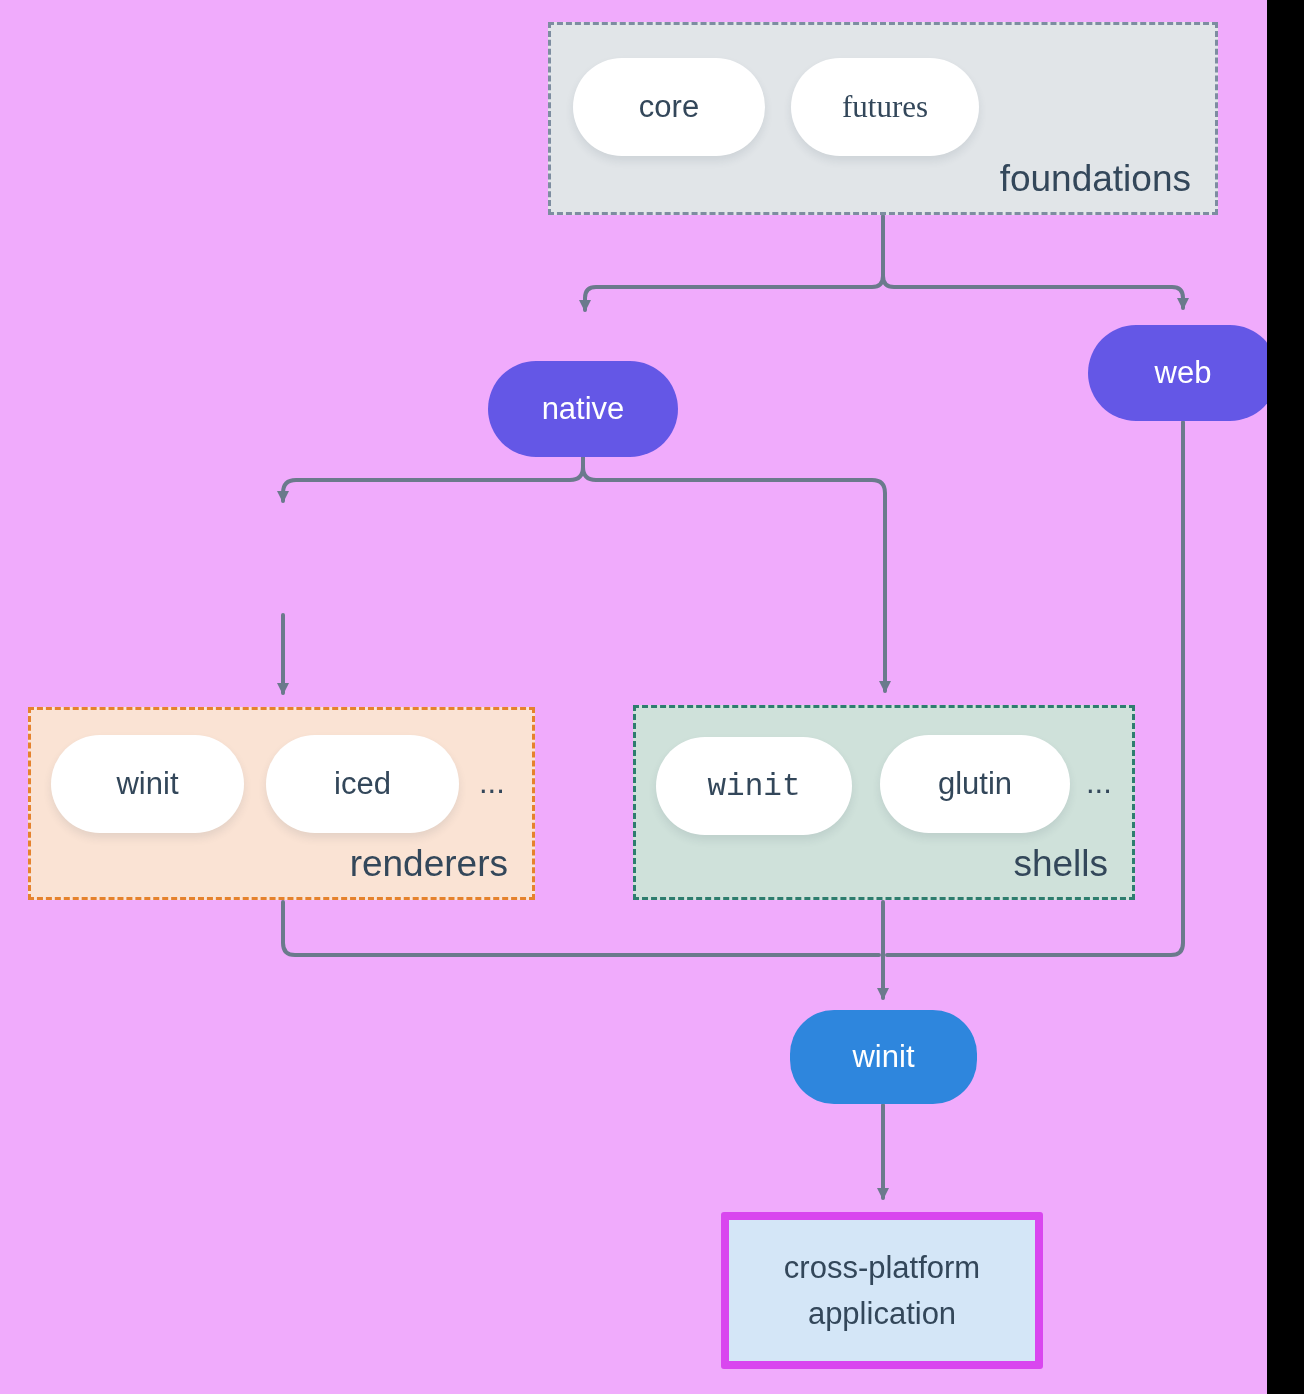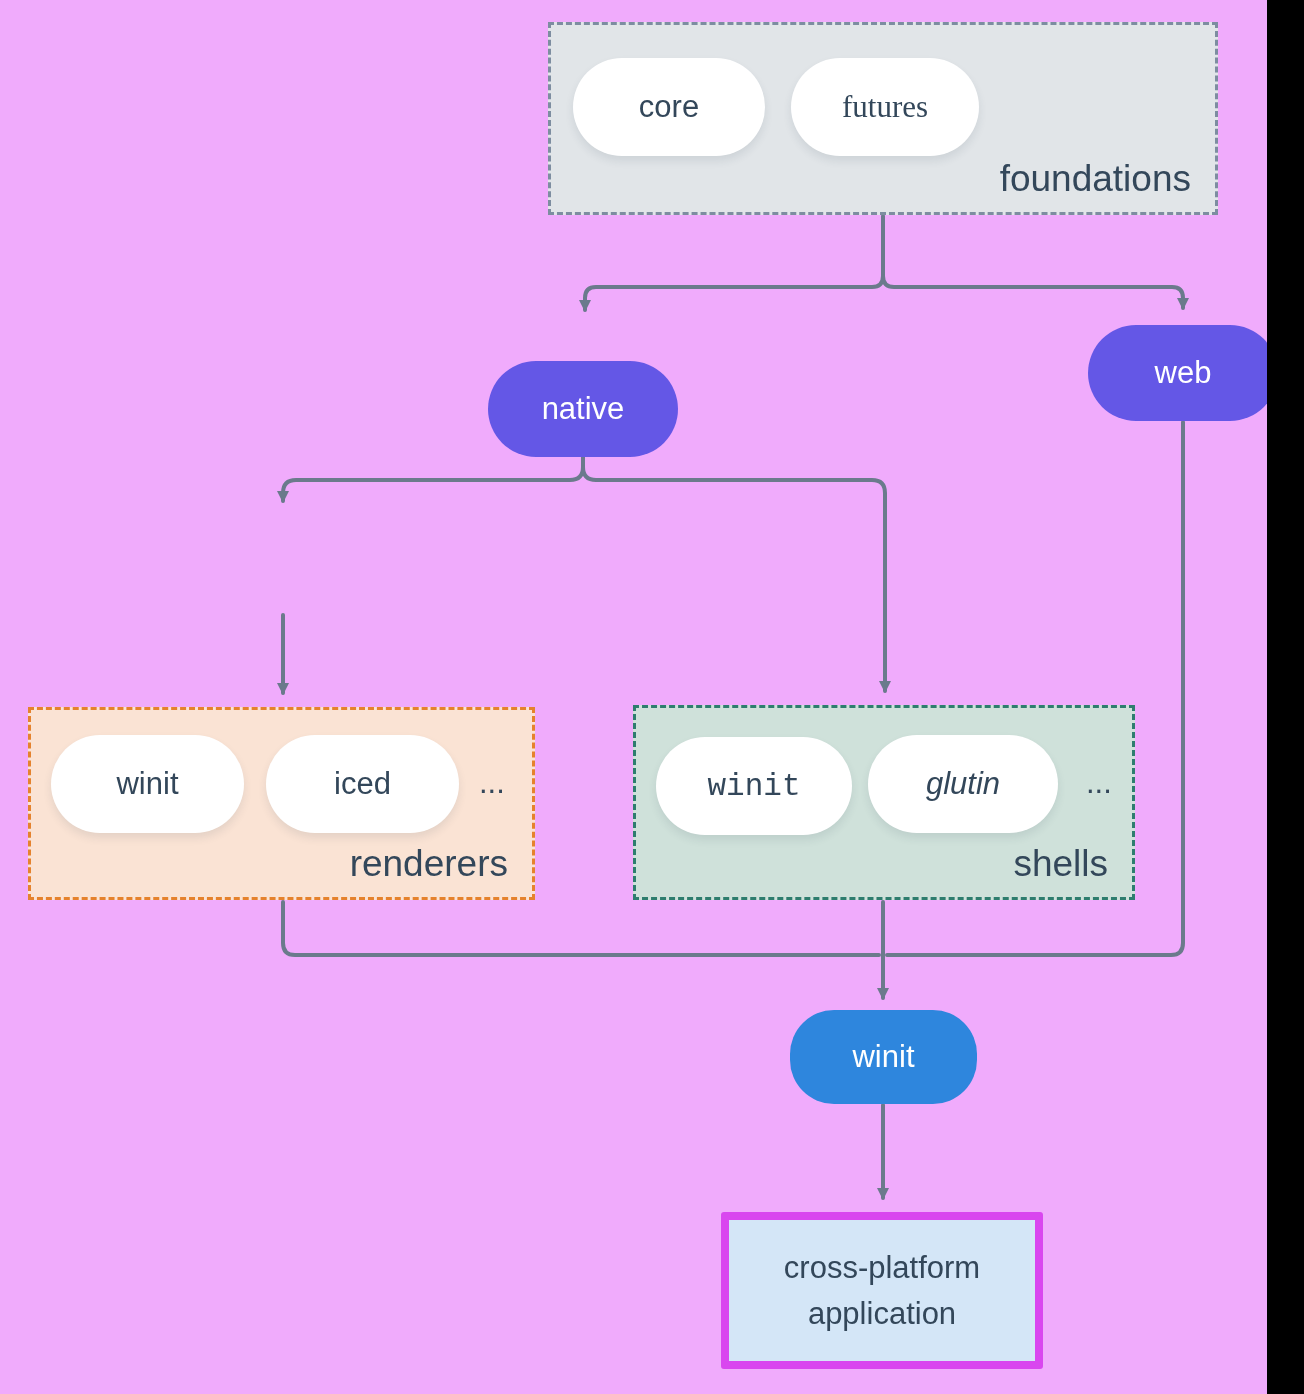--- a/index.html
+++ b/index.html
@@ -148,21 +148,21 @@
       <span>iced</span>
     </div>
     <div class="ellipsis" style="left:448px; top:55px;">...</div>
     <div class="group-label">renderers</div>
   </div>
 
   <div class="group group-shells">
     <div class="pill" style="left:20px; top:29px; width:196px;font-family:Liberation Mono, monospace;">
       <span>winit</span>
     </div>
-    <div class="pill" style="left:232px; top:27px; width:190px;font-style:italic;">
+    <div class="pill" style="left:244px; top:27px; width:190px;">
       <span>glutin</span>
     </div>
     <div class="ellipsis" style="left:450px; top:57px;">...</div>
     <div class="group-label">shells</div>
   </div>
 
   <div class="node node-iced">
     <span>winit</span>
   </div>
 

